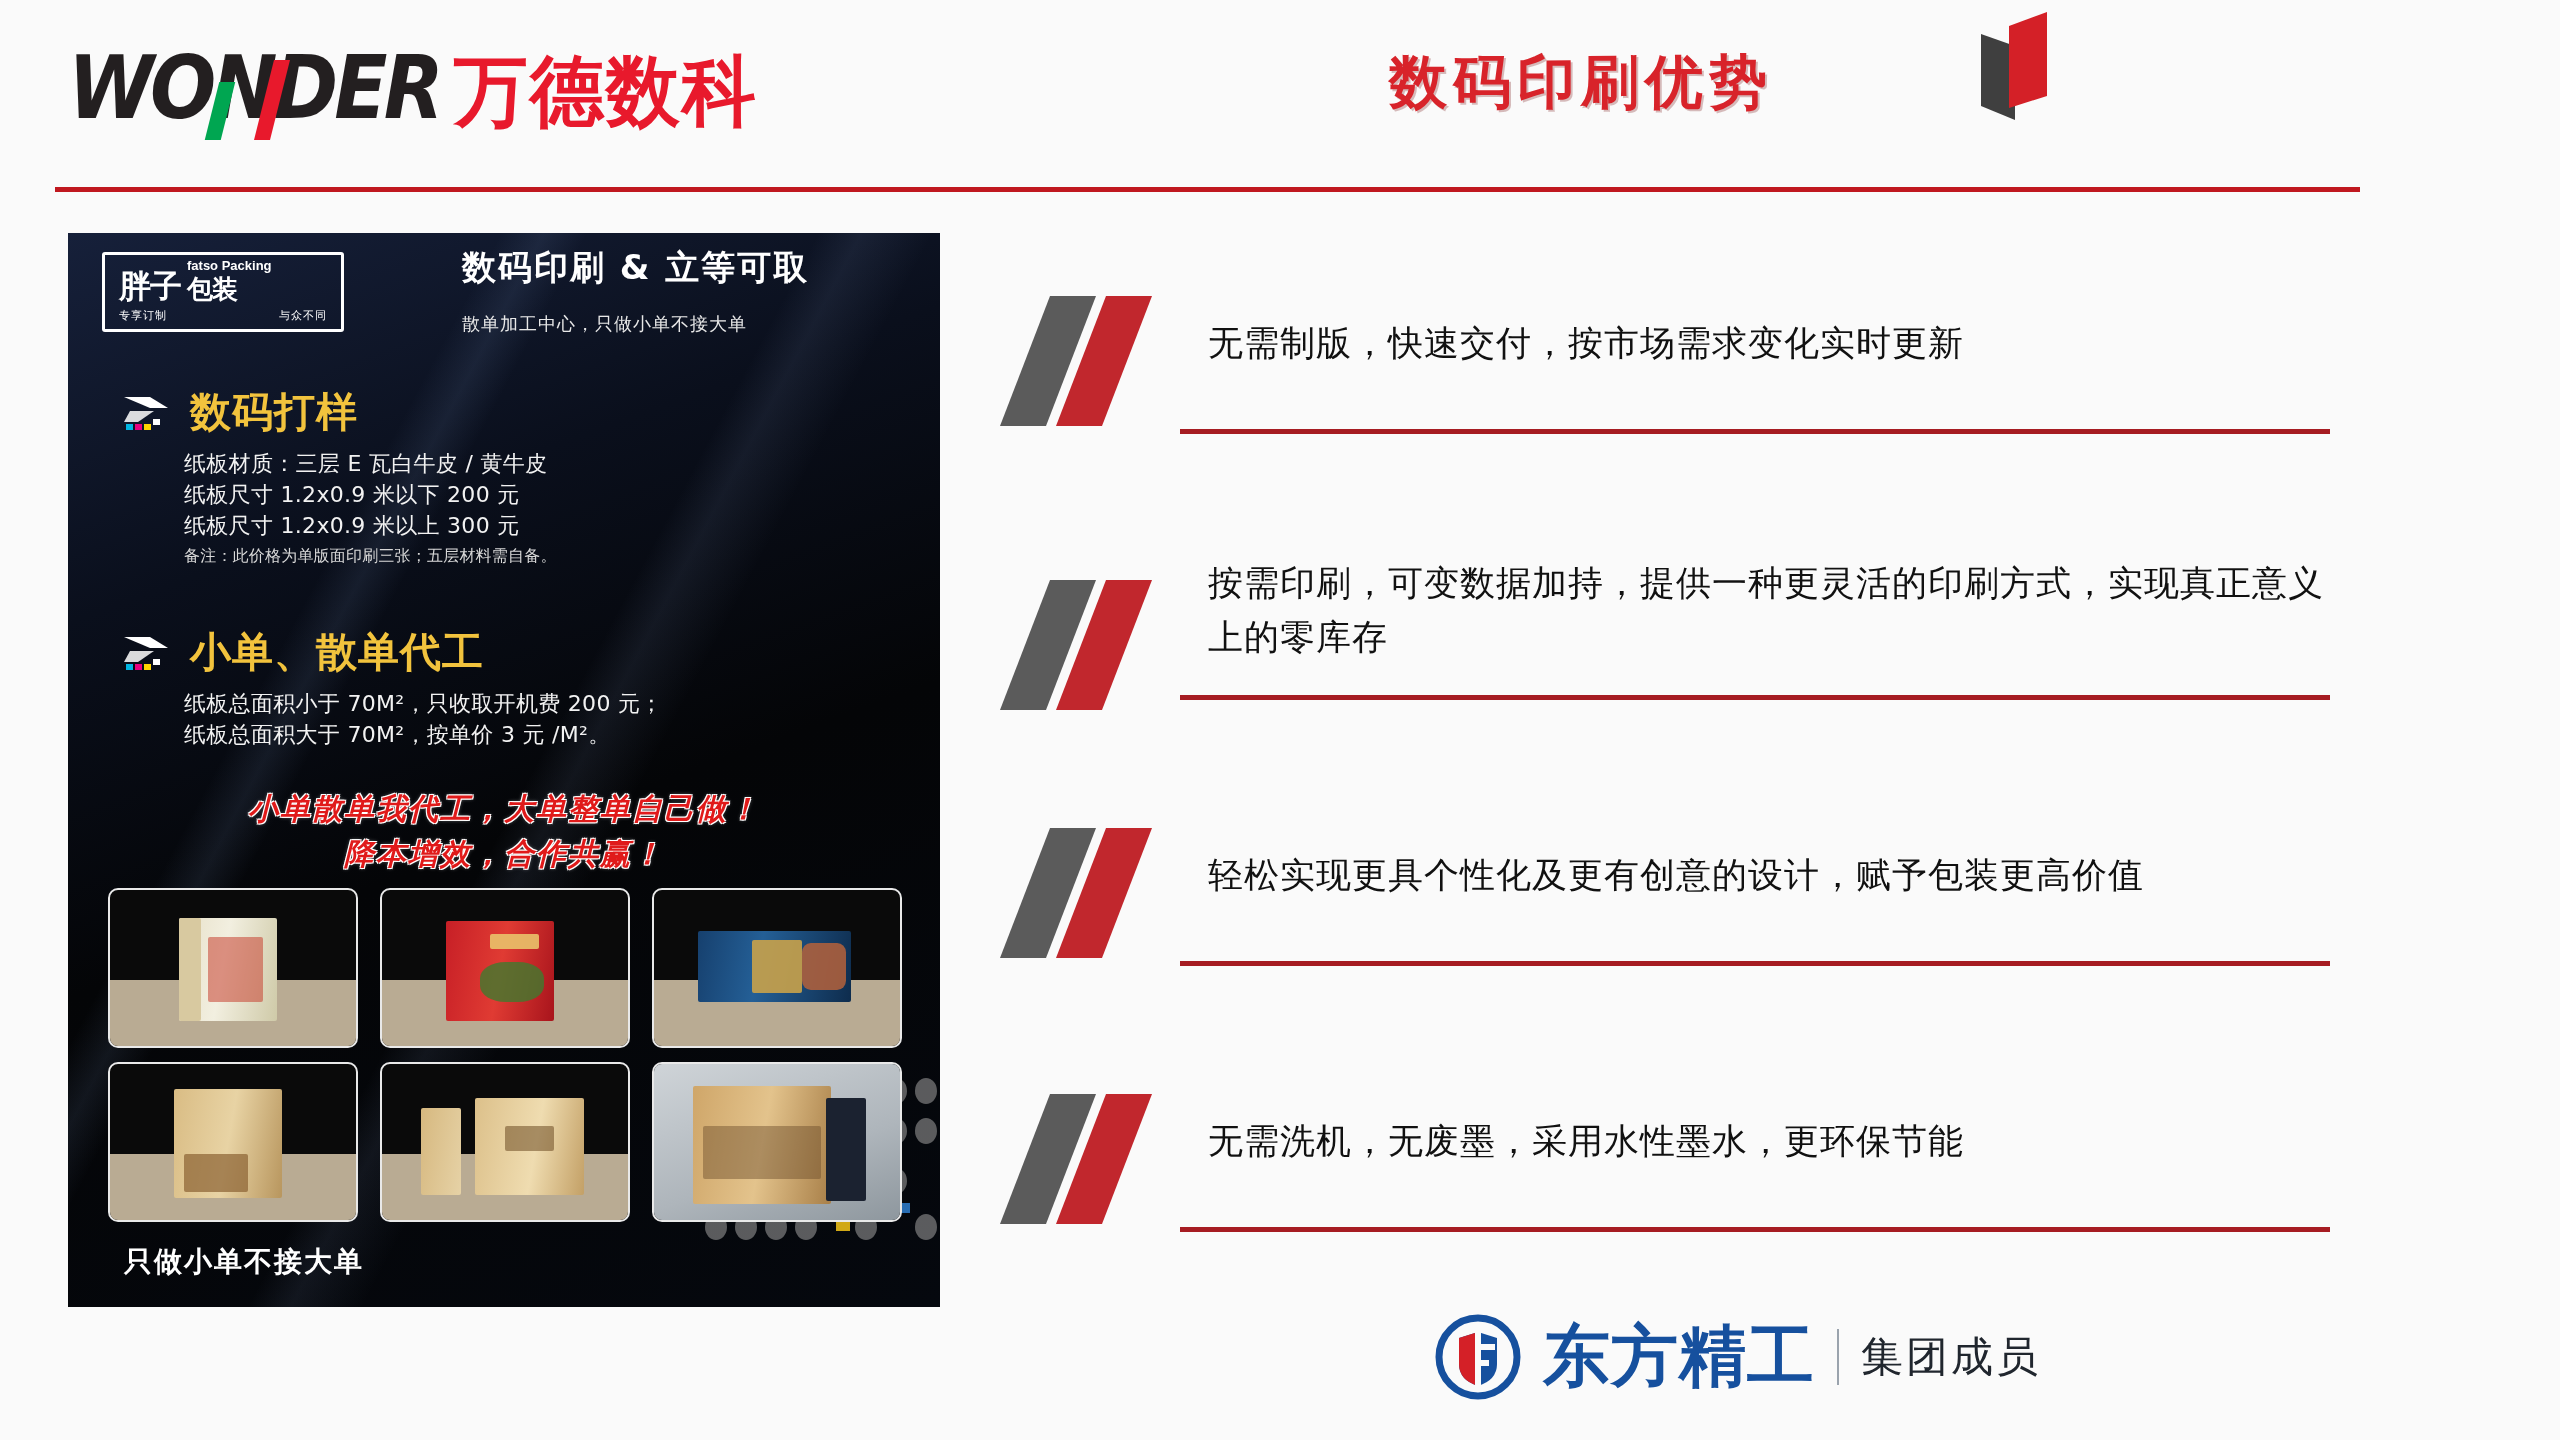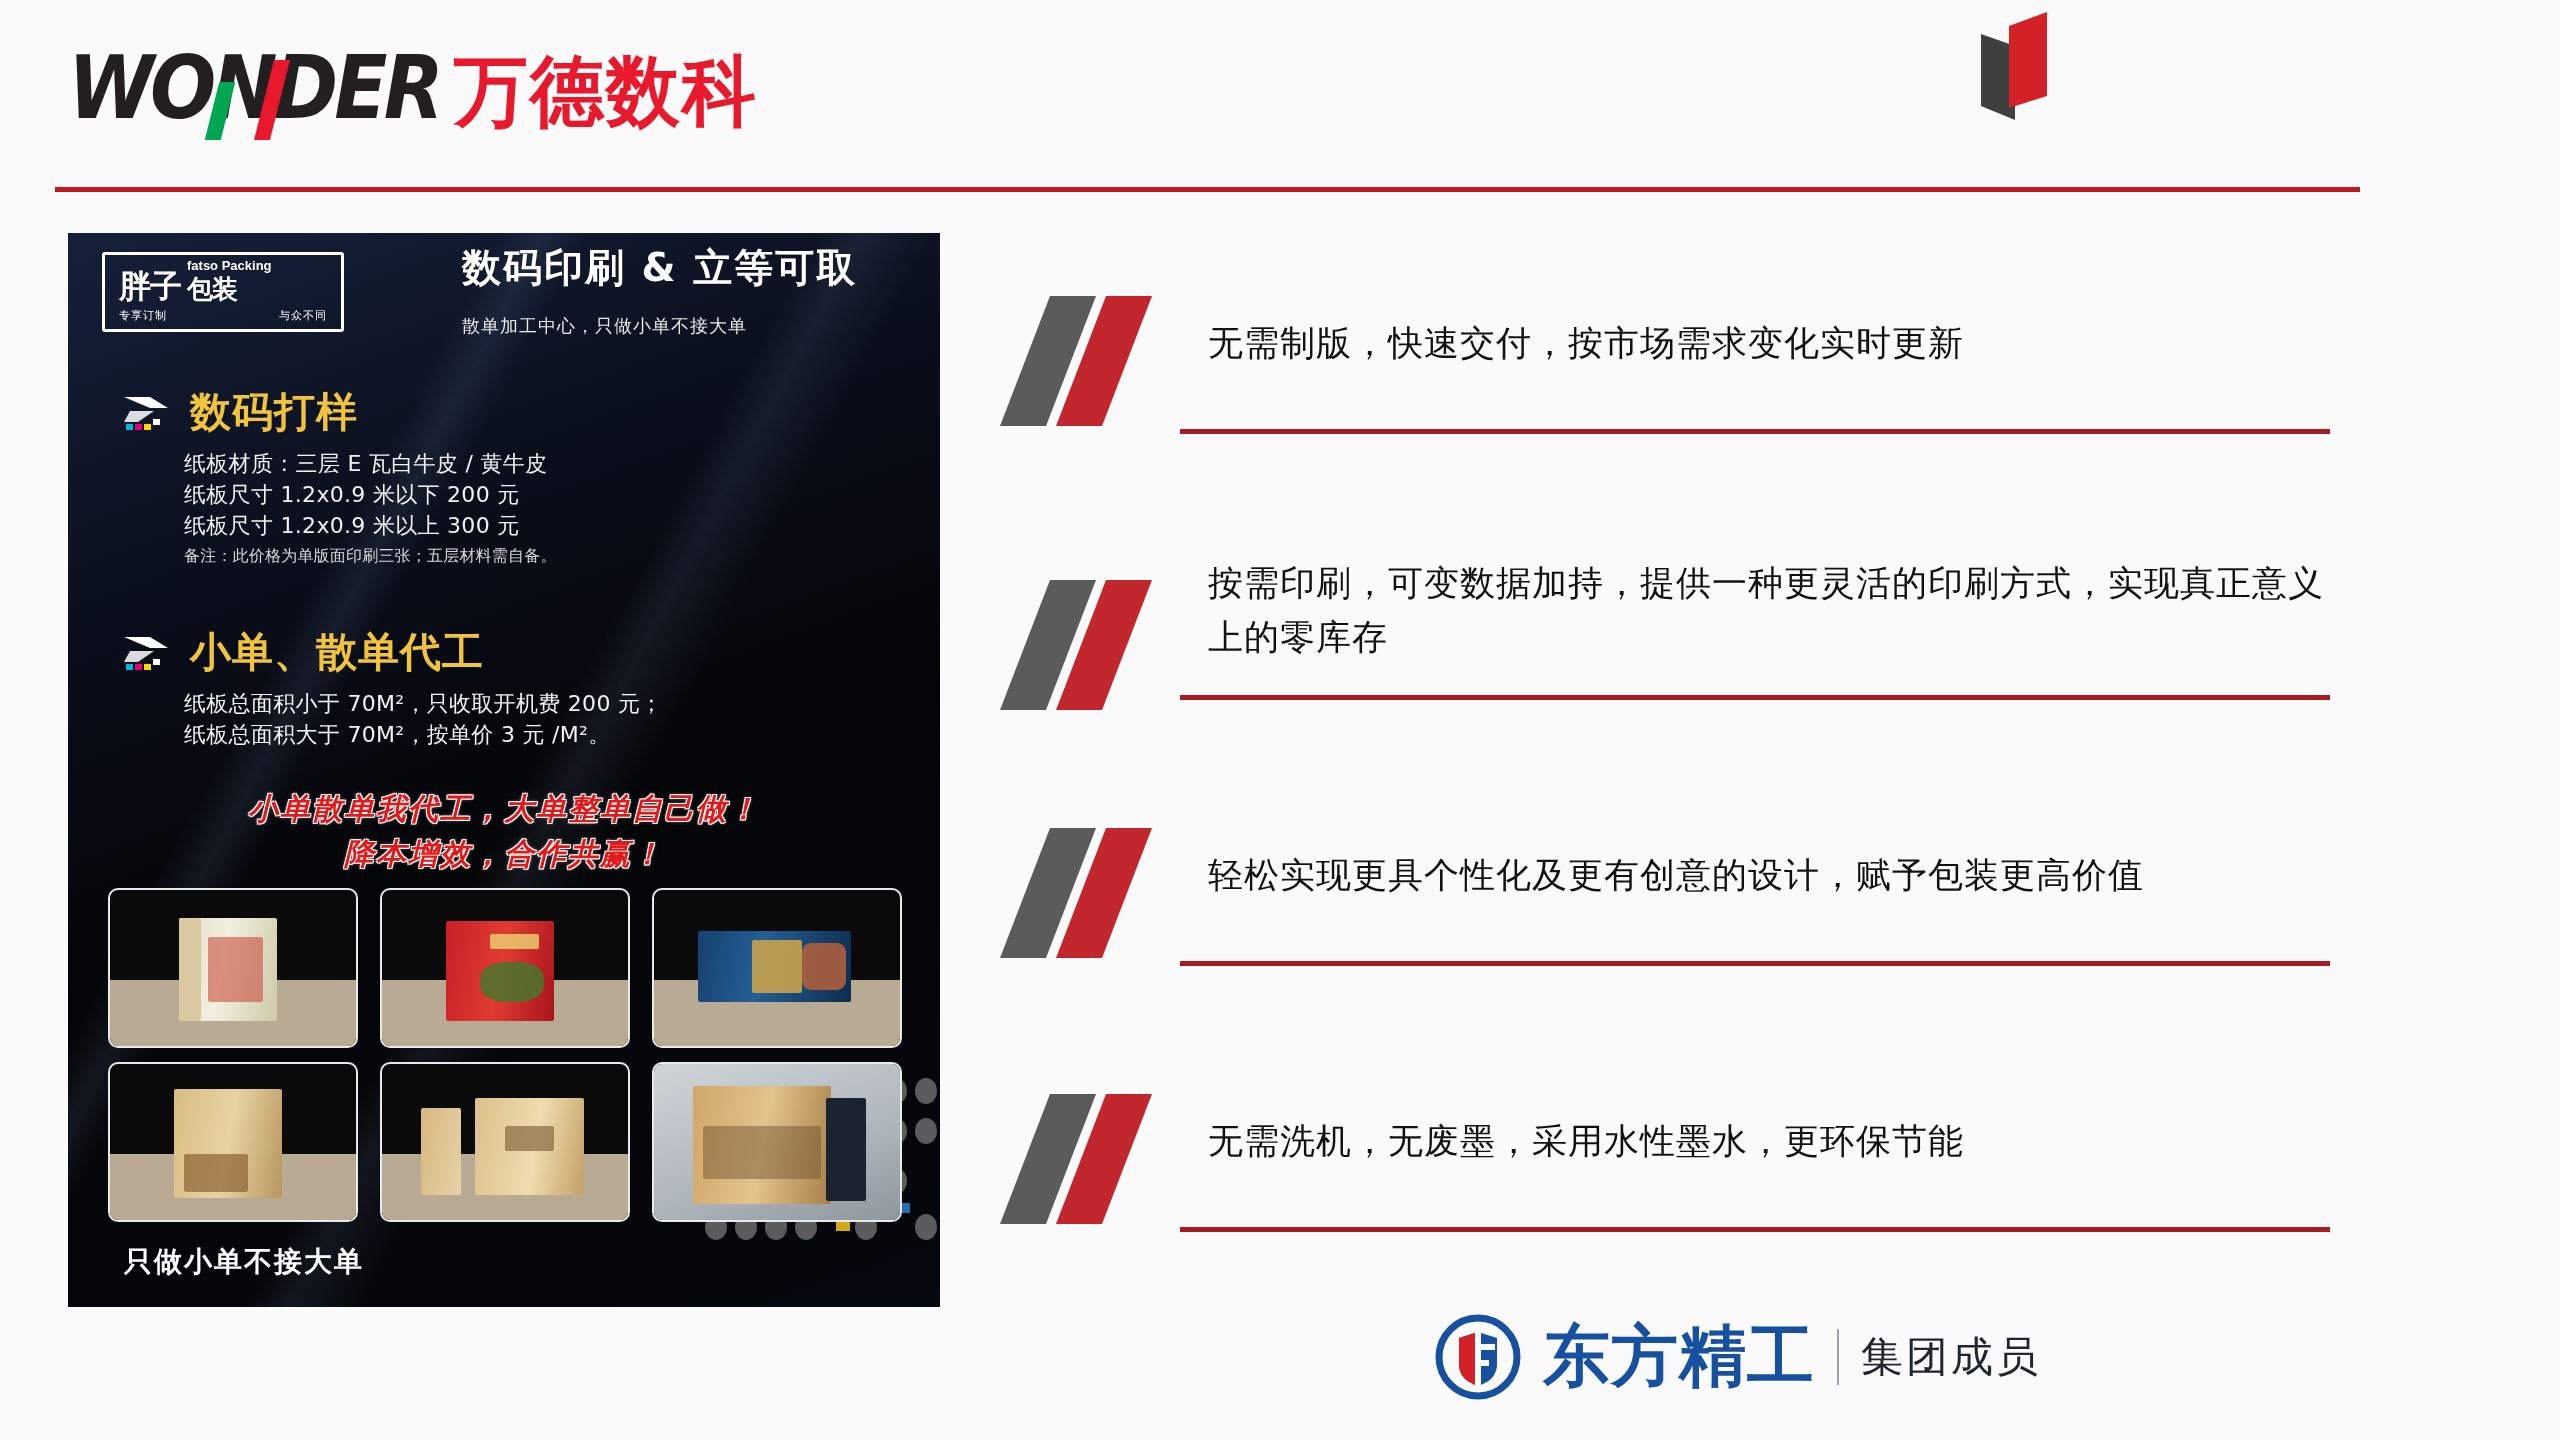--- a/index.html
+++ b/index.html
@@ -88,21 +88,21 @@
     font-family:"DejaVu Sans",sans-serif; font-size:26px; font-weight:bold;
     color:#fff; line-height:1; letter-spacing:-1px;
   }
   .fatso-tags {
     display:flex; justify-content:space-between; margin-top:6px;
     font-size:11px; color:#fff; letter-spacing:1px;
     font-family:"DejaVu Sans",sans-serif;
   }
   .poster-head-right { margin-left:118px; text-align:left; }
   .poster-h1 {
-    font-family:"DejaVu Sans",sans-serif; font-size:39px; font-weight:bold;
+    font-family:"DejaVu Sans",sans-serif; font-size:34px; font-weight:bold;
     color:#fff; letter-spacing:2px; line-height:1.15;
   }
   .poster-h2 {
     font-family:"DejaVu Sans",sans-serif; font-size:18px;
     color:#e8e8e8; letter-spacing:1px; margin-top:24px;
   }
 
   .sec { position:absolute; left:56px; width:780px; }
   .sec-title-row { display:flex; align-items:center; gap:14px; }
   .chev { width:52px; height:36px; position:relative; flex:0 0 auto; }
@@ -189,20 +189,21 @@
 
   <div id="brand-logo">
     <div class="wonder-wrap">
       <span class="wonder-text">WONDER</span>
       <span class="wonder-accent-green"></span>
       <span class="wonder-accent-red"></span>
     </div>
     <span class="brand-cn">万德数科</span>
   </div>
 
+  <div id="slide-title">数码印刷优势</div>
 
   <div id="header-rule"></div>
 
   <svg id="corner-mark" viewBox="0 0 78 120">
     <polygon points="6,26 40,38 40,112 6,98" fill="#3f3f3f"></polygon>
     <polygon points="34,18 72,4 72,88 34,100" fill="#d42027"></polygon>
   </svg>
 
   <div id="poster">
     <div class="poster-sheen"></div>

